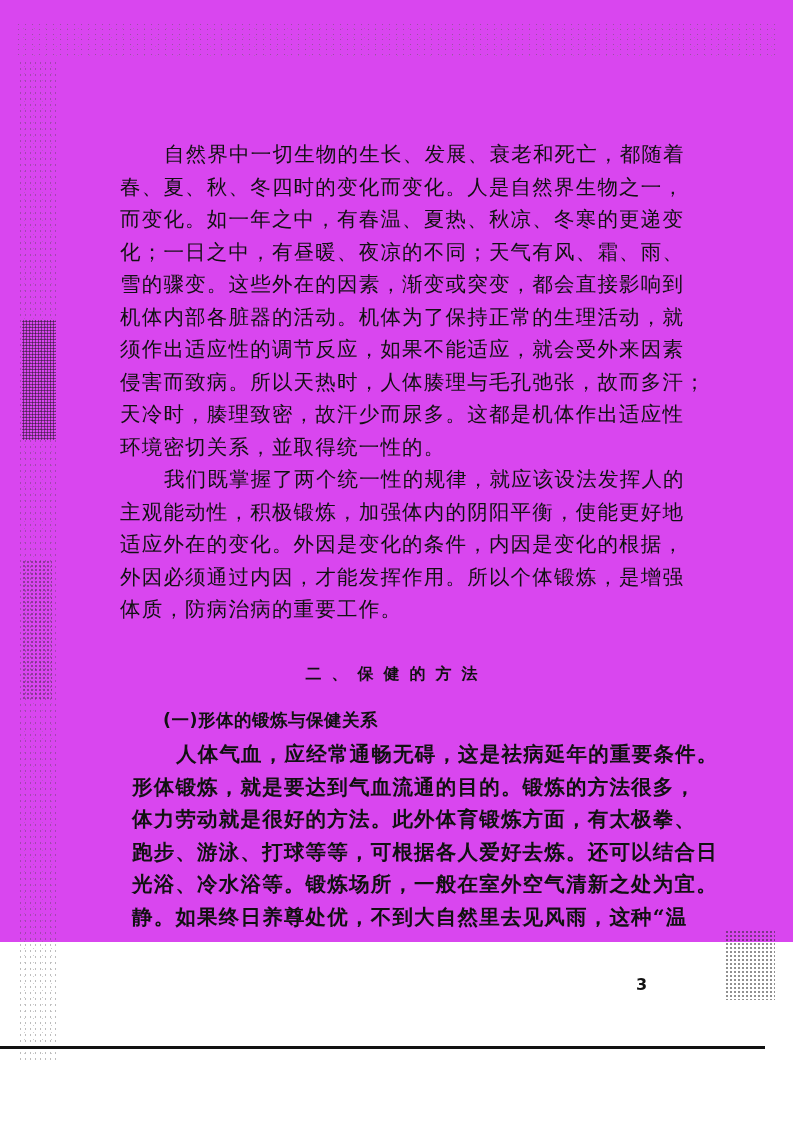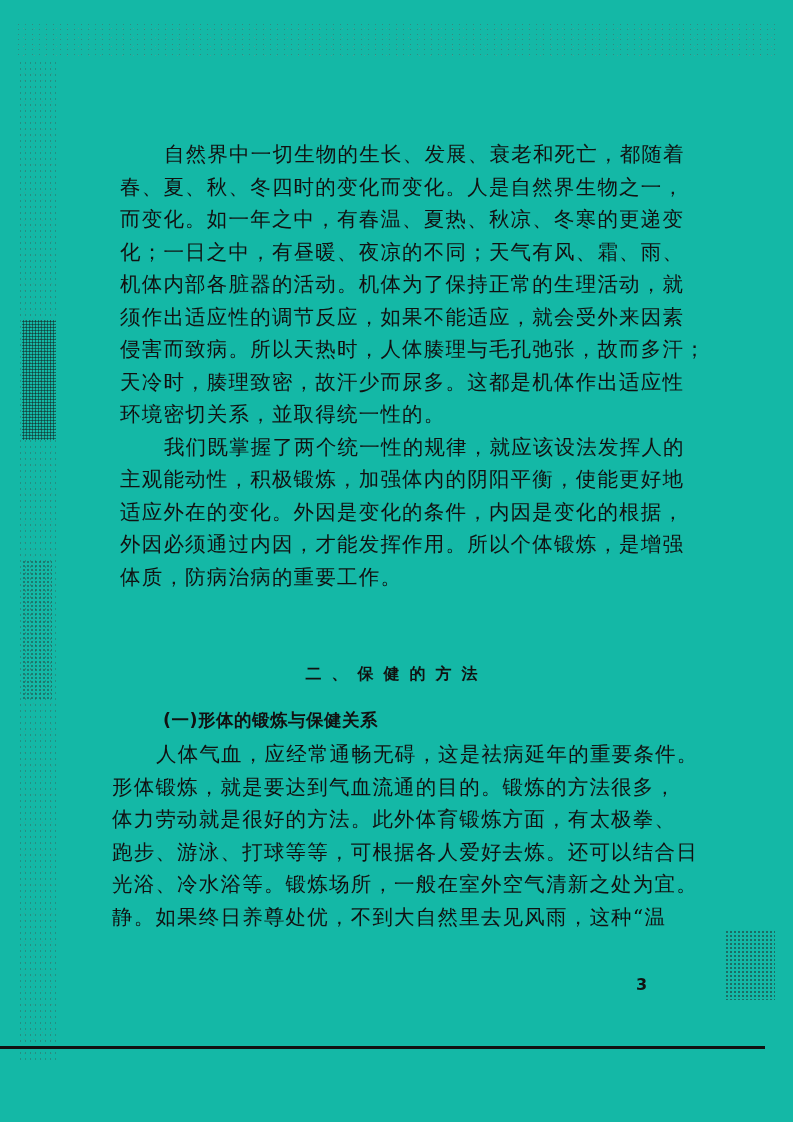--- a/index.html
+++ b/index.html
@@ -1,18 +1,18 @@
 <!DOCTYPE html>
 <html><head>
 <meta charset="utf-8">
 <style>
   html, body { margin: 0; padding: 0; background: #ffffff; }
   body { width: 793px; height: 1122px; position: relative; overflow: hidden;
          font-family: "DejaVu Serif", "Liberation Serif", serif; color: #111; }
-  .page { position: absolute; left: 0; top: 0; width: 793px; height: 1122px; background: #14b8a6; }
+  .page { position: absolute; left: 0; top: 0; width: 793px; height: 942px; background: #d946ef; }
   .noise-top { position: absolute; left: 15px; top: 22px; width: 760px; height: 36px;
     background-image: radial-gradient(#555 0.6px, transparent 0.9px), radial-gradient(#888 0.5px, transparent 0.8px);
     background-size: 7px 5px, 11px 9px; background-position: 0 0, 3px 2px; opacity: 0.45; }
   .noise-left { position: absolute; left: 18px; top: 60px; width: 40px; height: 1000px;
     background-image: radial-gradient(#444 0.6px, transparent 0.9px), radial-gradient(#777 0.5px, transparent 0.8px);
     background-size: 5px 6px, 9px 7px; background-position: 0 0, 2px 3px; opacity: 0.35; }
   .noise-left-dark { position: absolute; left: 22px; top: 320px; width: 34px; height: 120px;
     background-image: radial-gradient(#111 0.9px, transparent 1.2px);
     background-size: 3px 3px; opacity: 0.7; }
   .noise-left-dark2 { position: absolute; left: 22px; top: 560px; width: 30px; height: 140px;
@@ -22,41 +22,42 @@
     background-image: radial-gradient(#222 0.8px, transparent 1.1px);
     background-size: 4px 4px; opacity: 0.5; }
   .text-block { position: absolute; left: 120px; top: 138px; width: 578px; }
   .para { font-size: 20.5px; line-height: 32.5px; margin: 0; letter-spacing: 1.2px; text-align: justify; }
   .para .indent { display: inline-block; width: 44px; }
   .line { display: block; white-space: nowrap; }
   .heading { position: absolute; left: 0; width: 793px; top: 664px; text-align: center;
     font-family: "DejaVu Sans", "Liberation Sans", sans-serif; font-weight: bold; font-size: 16px; letter-spacing: 10px; }
   .subheading { position: absolute; left: 163px; top: 708px; font-family: "DejaVu Sans", "Liberation Sans", sans-serif;
     font-weight: bold; font-size: 17.5px; letter-spacing: 0.5px; text-align: right; }
-  .block2 { position: absolute; left: 112px; top: 738px; width: 580px; }
+  .block2 { position: absolute; left: 132px; top: 738px; width: 580px; font-weight: bold; }
   .page-number { position: absolute; left: 636px; top: 975px; font-size: 16px; font-weight: bold;
     font-family: "DejaVu Sans", "Liberation Sans", sans-serif; }
   .bottom-rule { position: absolute; left: 0; top: 1046px; width: 765px; height: 3px; background: #111; }
 </style>
 </head>
 <body>
 
 <div class="page">
   <div class="noise-top"></div>
   <div class="noise-left"></div>
   <div class="noise-left-dark"></div>
   <div class="noise-left-dark2"></div>
   <div class="noise-right"></div>
 
   <div class="text-block">
     <p class="para">
       <span class="line"><span class="indent"></span><span>自然界中一切生物的生长、发展、衰老和死亡，都随着</span></span>
       <span class="line">春、夏、秋、冬四时的变化而变化。人是自然界生物之一，</span>
       <span class="line">而变化。如一年之中，有春温、夏热、秋凉、冬寒的更递变</span>
       <span class="line">化；一日之中，有昼暖、夜凉的不同；天气有风、霜、雨、</span>
+      <span class="line">雪的骤变。这些外在的因素，渐变或突变，都会直接影响到</span>
       <span class="line">机体内部各脏器的活动。机体为了保持正常的生理活动，就</span>
       <span class="line">须作出适应性的调节反应，如果不能适应，就会受外来因素</span>
       <span class="line">侵害而致病。所以天热时，人体腠理与毛孔弛张，故而多汗；</span>
       <span class="line">天冷时，腠理致密，故汗少而尿多。这都是机体作出适应性</span>
       <span class="line">环境密切关系，並取得统一性的。</span>
     </p>
     <p class="para">
       <span class="line"><span class="indent"></span><span>我们既掌握了两个统一性的规律，就应该设法发挥人的</span></span>
       <span class="line">主观能动性，积极锻炼，加强体内的阴阳平衡，使能更好地</span>
       <span class="line">适应外在的变化。外因是变化的条件，内因是变化的根据，</span>

